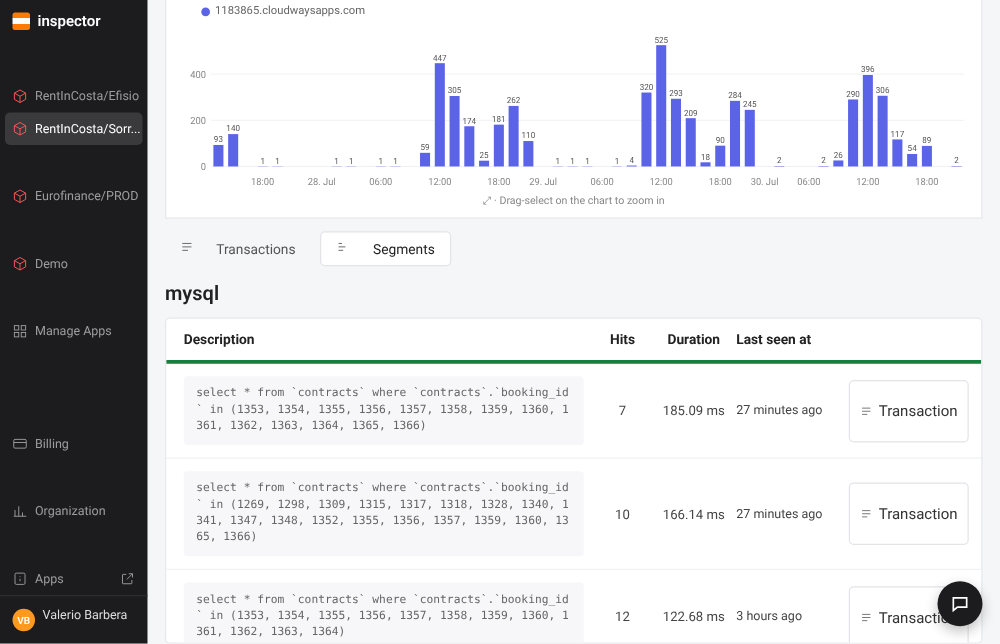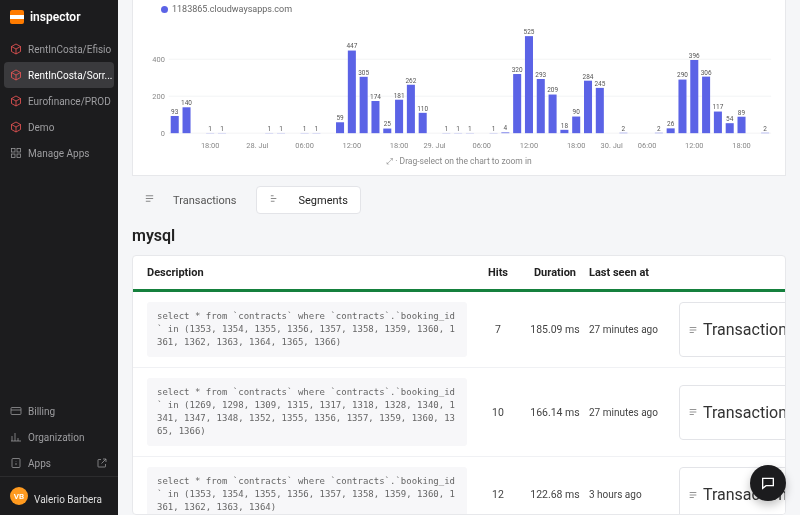--- a/index.html
+++ b/index.html
@@ -4,29 +4,29 @@
 <style>
   * { box-sizing: border-box; margin: 0; padding: 0; }
   html, body { width: 800px; height: 515px; font-family: -apple-system, BlinkMacSystemFont, "Segoe UI", Roboto, sans-serif; font-size: 11px; color: #333; background: #f5f6f8; overflow: hidden; }
   .app { display: flex; width: 100%; height: 100%; }
   
   
   .sidebar { width: 118px; background: #1c1c1e; color: #c8c8ca; display: flex; flex-direction: column; }
   .brand { display: flex; align-items: flex-start; gap: 6px; padding: 10px 10px 12px; color: #fff; font-weight: 600; font-size: 12px; }
   .brand-logo { width: 14px; height: 14px; display: inline-block; background: linear-gradient(#ff7b00 0 33%, #fff 33% 66%, #ff7b00 66% 100%); border-radius: 2px; }
   .nav-group { display: flex; flex-direction: column; }
-  .nav-item { display: flex; align-items: center; gap: 6px; padding: 7px 10px; font-size: 10px; color: #9d9da0; cursor: pointer; white-space: nowrap; overflow: hidden; text-overflow: ellipsis; }
+  .nav-item { display: flex; align-items: center; gap: 6px; padding: 7px 10px; font-size: 10px; color: #9d9da0; cursor: pointer; white-space: nowrap; overflow: hidden; text-overflow: ellipsis; margin-top: 28px; }
   .nav-item.active { background: #3a3a3d; color: #fff; border-radius: 4px; margin: 0 4px; padding: 7px 6px; }
   .nav-item .ico { width: 12px; height: 12px; flex-shrink: 0; display: inline-flex; align-items: center; justify-content: center; }
   .nav-item svg { width: 12px; height: 12px; stroke: #9d9da0; fill: none; stroke-width: 1.5; }
   .nav-item.active svg { stroke: #fff; }
   .nav-item.red svg { stroke: #ff5a5a; }
   .spacer { flex: 1; }
   .bottom-nav .nav-item { font-size: 10px; }
-  .user-row { display: flex; align-items: flex-end; gap: 6px; padding: 10px; font-size: 10px; color: #ddd; border-top: 1px solid #2c2c2e; }
+  .user-row { display: flex; align-items: flex-start; gap: 6px; padding: 10px; font-size: 10px; color: #ddd; border-top: 1px solid #2c2c2e; }
   .avatar { width: 18px; height: 18px; border-radius: 50%; background: #ff9a1f; color: #fff; font-size: 8px; font-weight: 600; display: flex; align-items: center; justify-content: center; }
   .ext { margin-left: auto; }
   
   
   .main { flex: 1; overflow: hidden; display: flex; flex-direction: column; }
   .chart-card { background: #fff; margin: 0 14px 0 14px; border: 1px solid #e7e8eb; border-top: none; padding: 4px 8px 8px; }
   .legend-row { font-size: 9px; color: #666; padding: 0 0 2px 20px; display: flex; align-items: center; gap: 4px; }
   .legend-dot { width: 7px; height: 7px; border-radius: 50%; background: #5b63e6; display: inline-block; }
   .chart-wrap { position: relative; height: 136px; }
   .chart-svg { width: 100%; height: 100%; }
@@ -41,21 +41,21 @@
   
   .table-card { background: #fff; margin: 0 14px; border: 1px solid #e7e8eb; border-radius: 4px; flex: 1; overflow: hidden; }
   .thead, .trow { display: grid; grid-template-columns: 1fr 46px 68px 90px 92px; align-items: center; }
   .thead { padding: 10px 14px; font-size: 11px; font-weight: 700; color: #222; border-bottom: 3px solid #15803d; }
   .thead > div:nth-child(n+2) { text-align: center; }
   .thead > div:nth-child(4) { text-align: left; }
   .trow { padding: 10px 14px; border-bottom: 1px solid #f0f1f4; font-size: 10.5px; color: #444; }
   .trow .desc { font-family: ui-monospace, Menlo, monospace; font-size: 9px; color: #666; background: #f7f7f9; padding: 8px 10px; border-radius: 3px; line-height: 1.45; word-break: break-all; margin-right: 8px; }
   .trow .cell-c { text-align: center; }
   .trow .last { font-size: 10px; }
-  .tx-btn { display: inline-flex; align-items: center; gap: 5px; padding: 17px 8px; border: 1px solid #e3e4e8; border-radius: 4px; background: #fff; font-size: 16px; color: #333; cursor: pointer; }
+  .tx-btn { display: inline-flex; align-items: center; gap: 5px; padding: 17px 8px; border: 1px solid #e3e4e8; border-radius: 4px; background: #fff; font-size: 12px; color: #333; cursor: pointer; }
   .tx-btn svg { width: 10px; height: 10px; stroke: #555; fill: none; stroke-width: 1.5; }
   
   .fab { position: absolute; right: 14px; bottom: 14px; width: 36px; height: 36px; border-radius: 50%; background: #1c1c1e; color: #fff; display: flex; align-items: center; justify-content: center; box-shadow: 0 4px 10px rgba(0,0,0,.25); cursor: pointer; }
   .fab svg { width: 16px; height: 16px; stroke: #fff; fill: none; stroke-width: 2; }
   
   
   .axis text { font-size: 7.5px; fill: #888; }
   .axis line { stroke: #e8e9ec; stroke-width: 0.5; }
   .bar { fill: #5b63e6; }
   .barlabel { font-size: 6.5px; fill: #555; text-anchor: middle; }

